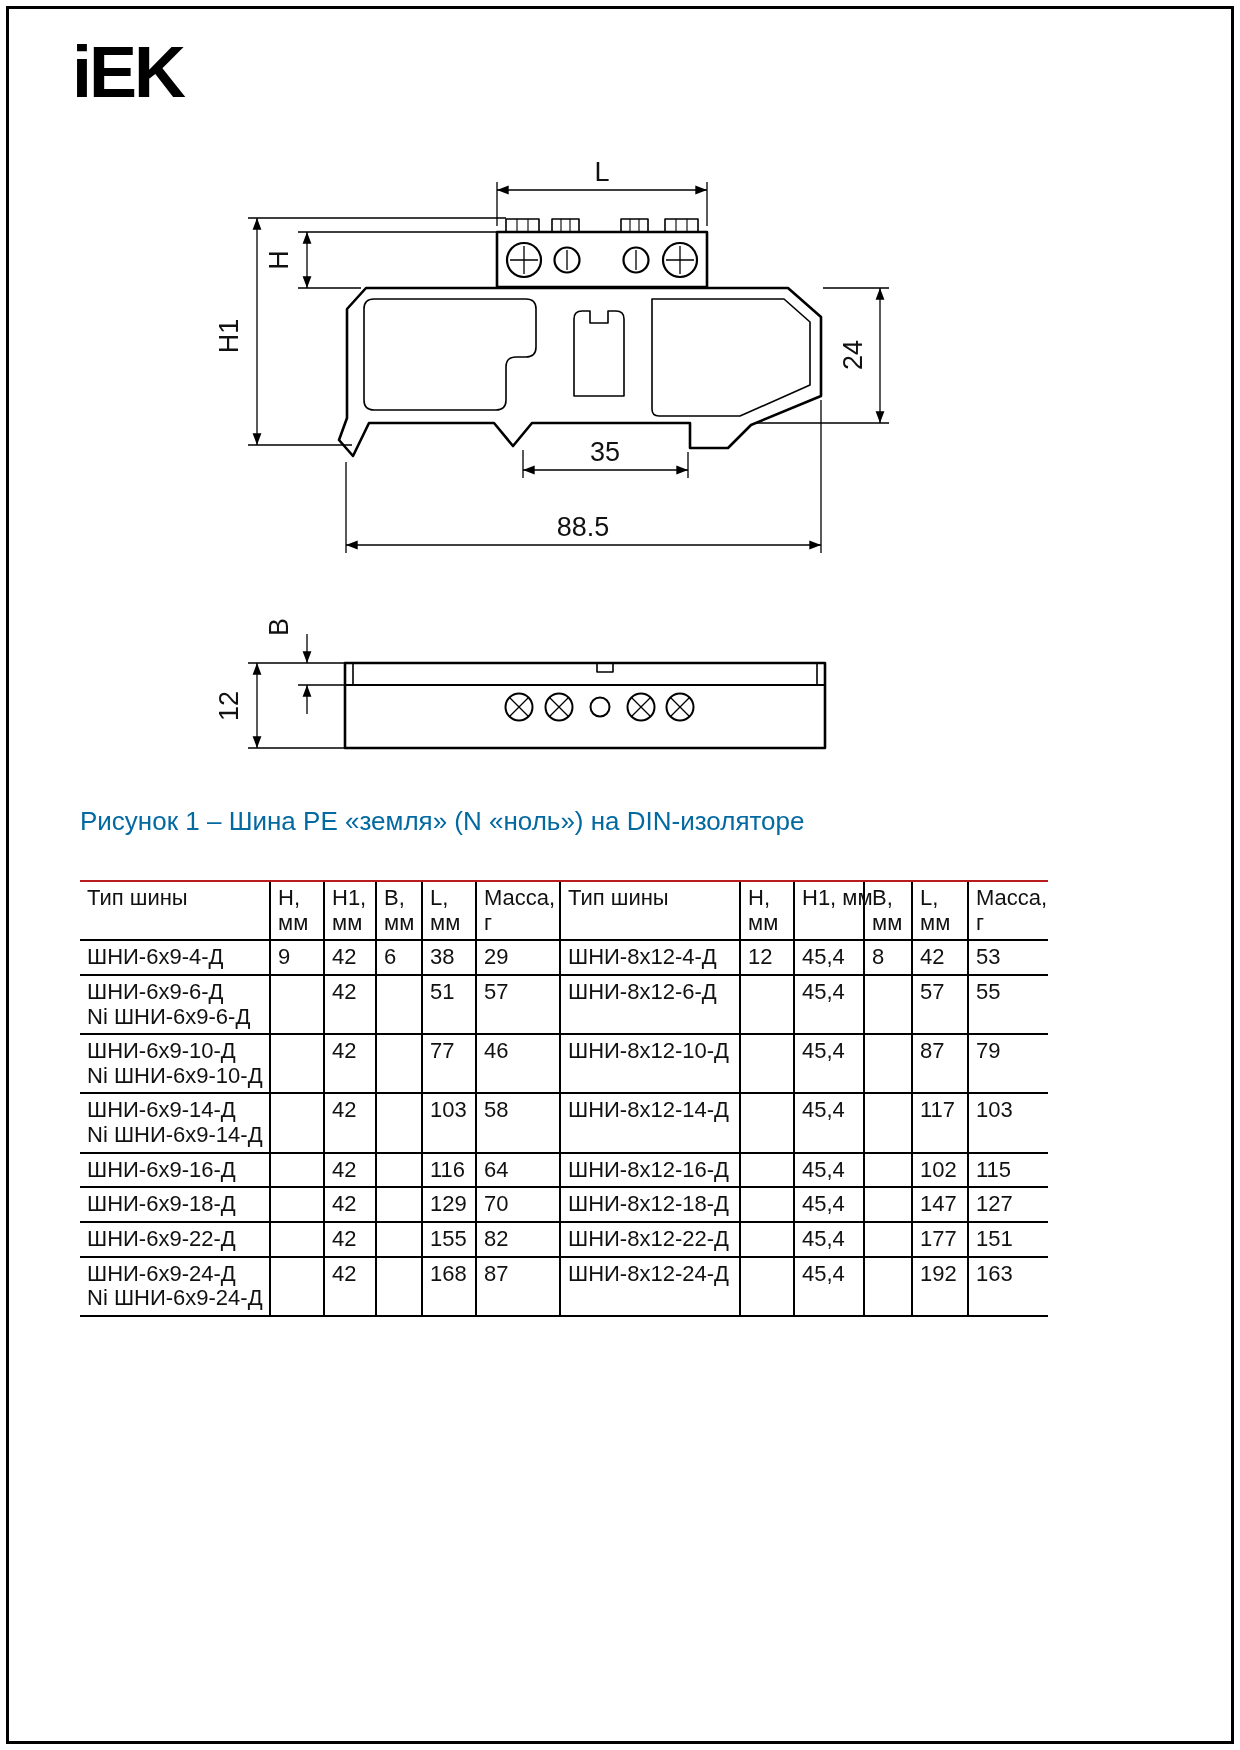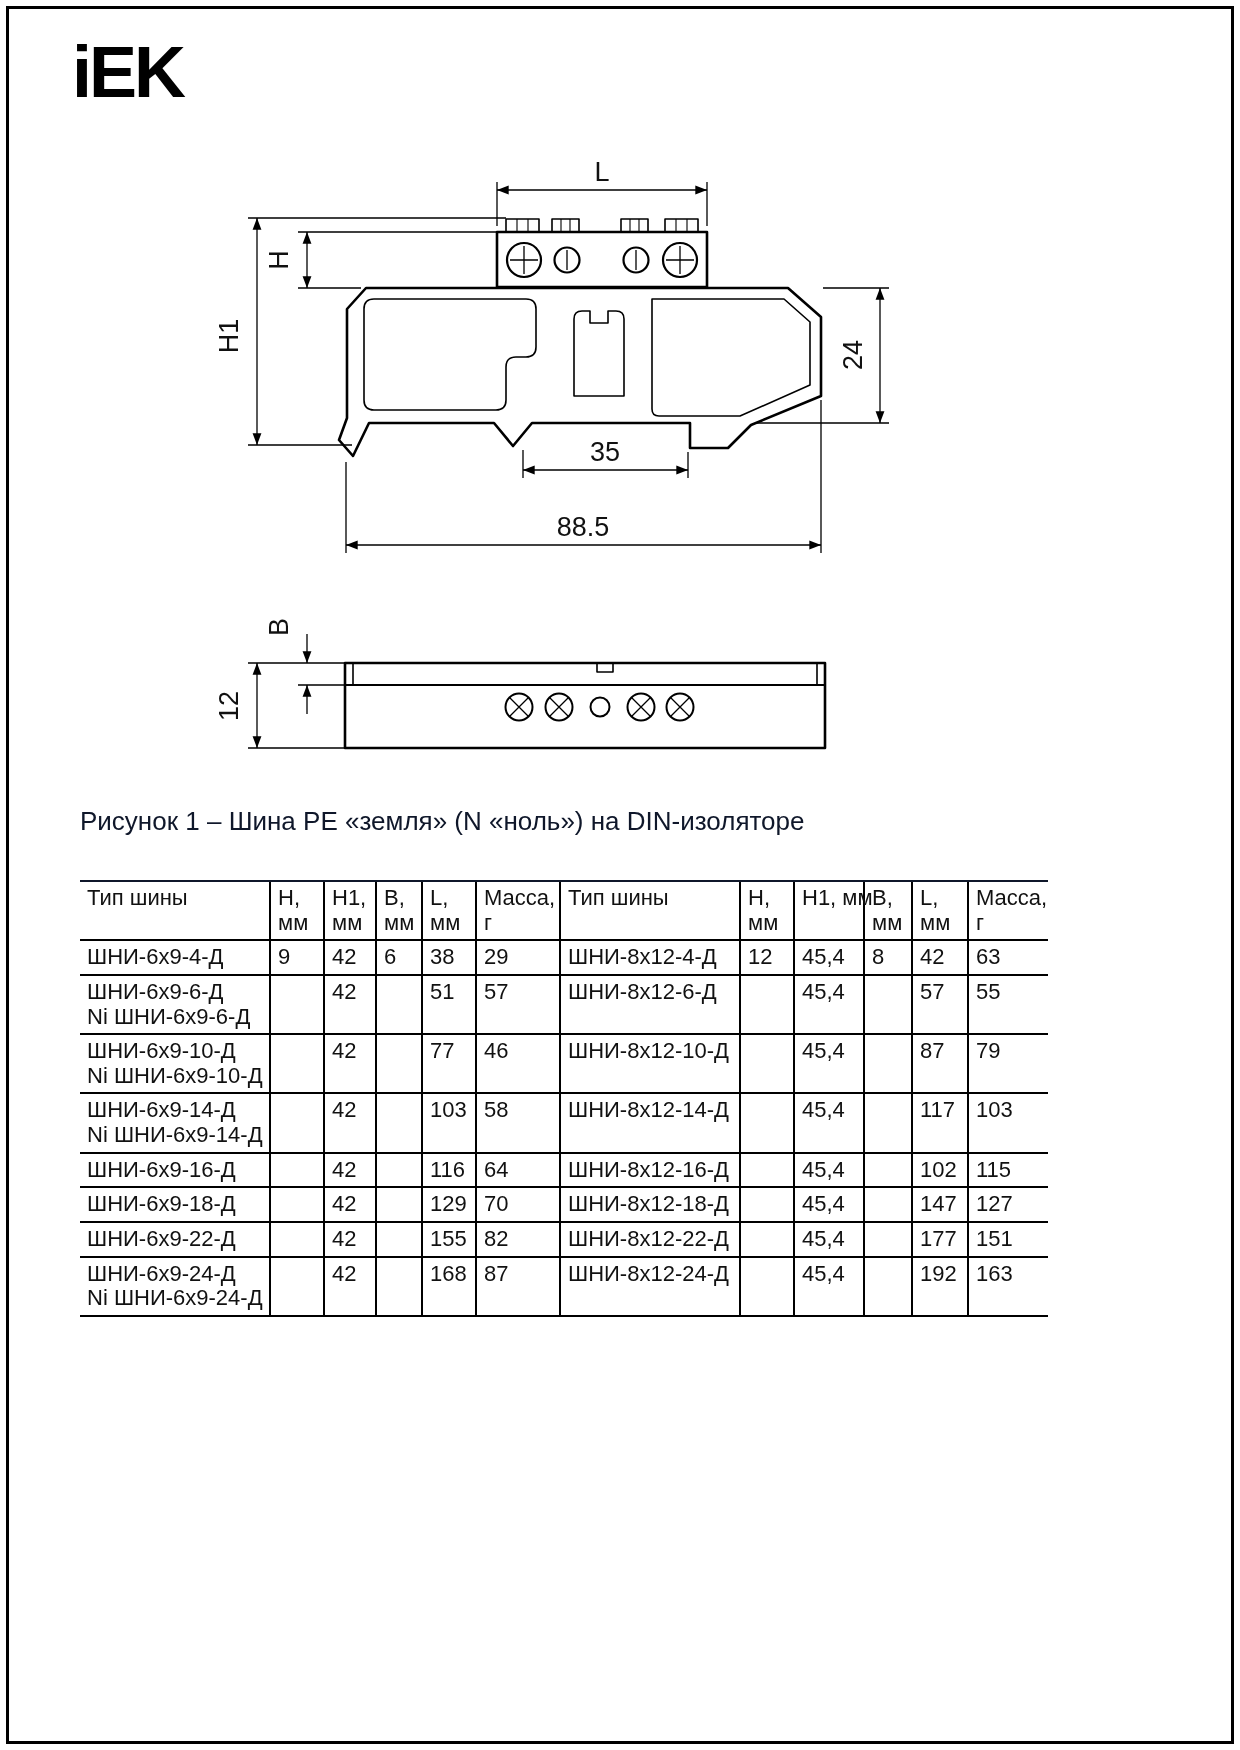--- a/index.html
+++ b/index.html
@@ -1,30 +1,30 @@
 <!DOCTYPE html>
 <html><head>
 <meta charset="utf-8">
 <style>
   html,body{margin:0;padding:0;background:#fff;}
   body{width:1240px;height:1750px;position:relative;font-family:"Liberation Sans",sans-serif;color:#111;}
   .frame{position:absolute;inset:6px;border:3px solid #000;pointer-events:none;}
   .logo{position:absolute;left:72px;top:36px;font-size:72px;font-weight:900;letter-spacing:-3px;color:#000;line-height:1;}
   .drawing-svg{position:absolute;left:0;top:0;width:1240px;height:800px;}
   .drawing-svg text{font-family:"Liberation Sans",sans-serif;font-size:27px;fill:#111;stroke:none;}
-  .caption{position:absolute;left:80px;top:806px;font-size:26px;color:#0f172a;}
+  .caption{position:absolute;left:80px;top:806px;font-size:26px;color:#0369a1;}
   table.spec{position:absolute;left:80px;top:880px;width:968px;border-collapse:collapse;table-layout:fixed;}
   table.spec th,table.spec td{
     border-bottom:2px solid #000;
     vertical-align:top;text-align:left;
     padding:4px 2px 4px 7px;
     font-size:22px;line-height:1.12;font-weight:normal;
     white-space:pre;color:#111;
   }
-  table.spec thead th{border-top:2px solid #0f172a;margin-left:7px;}
+  table.spec thead th{border-top:2px solid #b91c1c;margin-left:7px;}
   table.spec th + th, table.spec td + td{border-left:2px solid #000;}
 </style>
 </head>
 <body>
 
 <div class="frame"></div>
 
 <div class="logo">iEK</div>
 
 <svg class="drawing-svg" viewBox="0 0 1240 800" xmlns="http://www.w3.org/2000/svg">
@@ -158,21 +158,21 @@
         <td>9</td>
         <td>42</td>
         <td>6</td>
         <td>38</td>
         <td>29</td>
         <td>ШНИ-8х12-4-Д</td>
         <td>12</td>
         <td>45,4</td>
         <td>8</td>
         <td>42</td>
-        <td>63</td>
+        <td>53</td>
     </tr>
     <tr>
       <td>ШНИ-6х9-6-Д
 Ni ШНИ-6х9-6-Д</td>
         <td></td>
         <td>42</td>
         <td></td>
         <td>51</td>
         <td>57</td>
         <td>ШНИ-8х12-6-Д</td>

